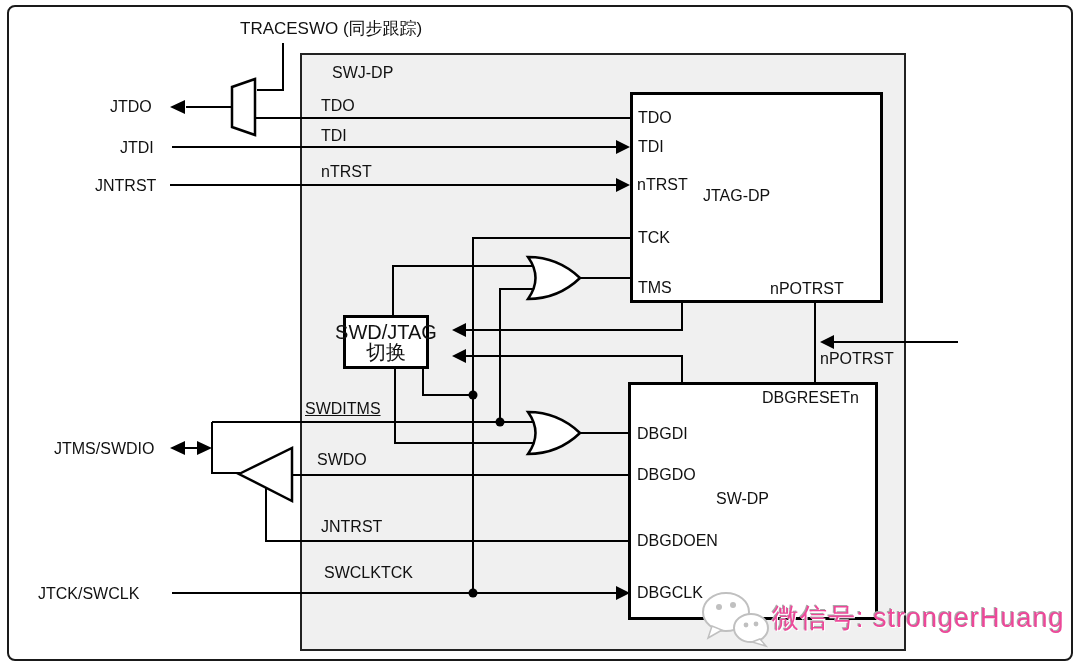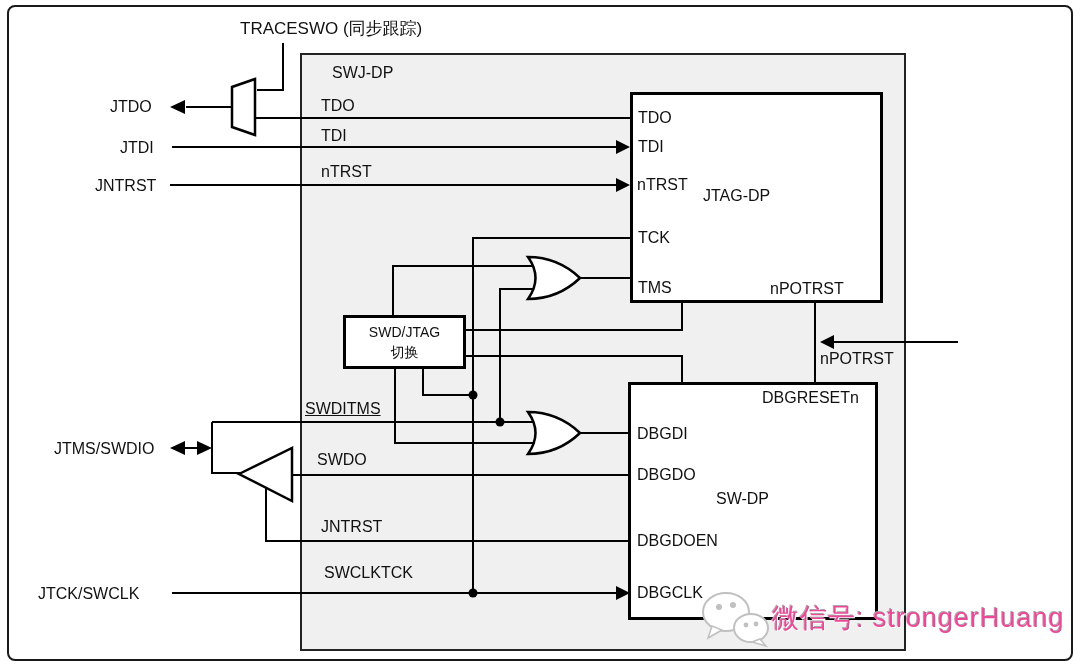--- a/index.html
+++ b/index.html
@@ -15,23 +15,23 @@
     position:absolute;left:300px;top:53px;width:602px;height:594px;
     background:#f0f0f0;border:2px solid #222;
   }
   svg.wires{position:absolute;left:0;top:0;width:1080px;height:667px;}
   .whitebox{
     position:absolute;background:#ffffff;border:3px solid #000;box-sizing:border-box;
   }
   .box-jtag{left:630px;top:92px;width:253px;height:211px;}
   .box-swdp{left:628px;top:382px;width:250px;height:238px;}
   .box-switch{
-    left:343px;top:315px;width:123px;height:54px;
+    left:343px;top:315px;width:86px;height:54px;
     display:flex;flex-direction:column;align-items:center;justify-content:center;
-    line-height:20px;font-size:14px;
+    line-height:20px;font-size:20px;
   }
   .lbl{position:absolute;font-size:16px;white-space:nowrap;}
   .lbl-note{position:absolute;font-size:17px;line-height:22px;white-space:nowrap;}
   .watermark{
     position:absolute;left:772px;top:600px;font-size:27px;letter-spacing:1px;
     color:#ec4899;text-shadow:1px 1px 0 #ffffff,-1px -1px 0 #a8a8a8;white-space:nowrap;
   }
 </style>
 </head>
 <body>

